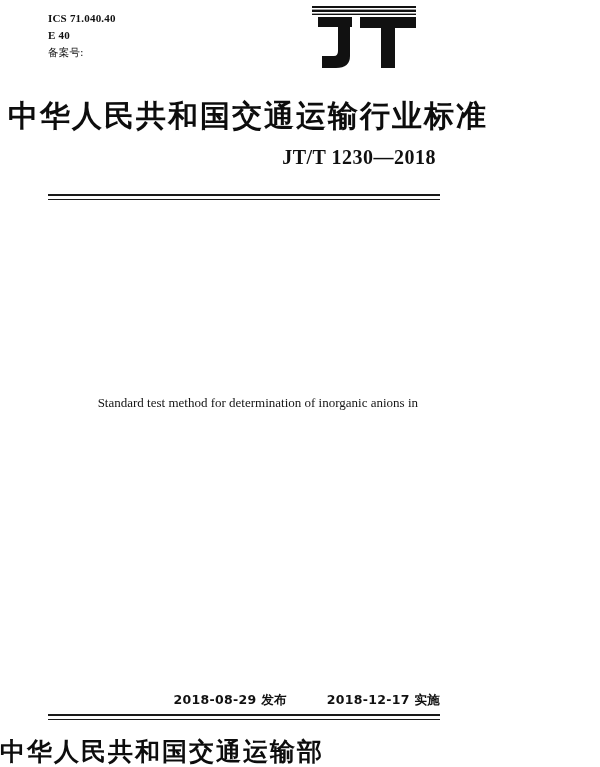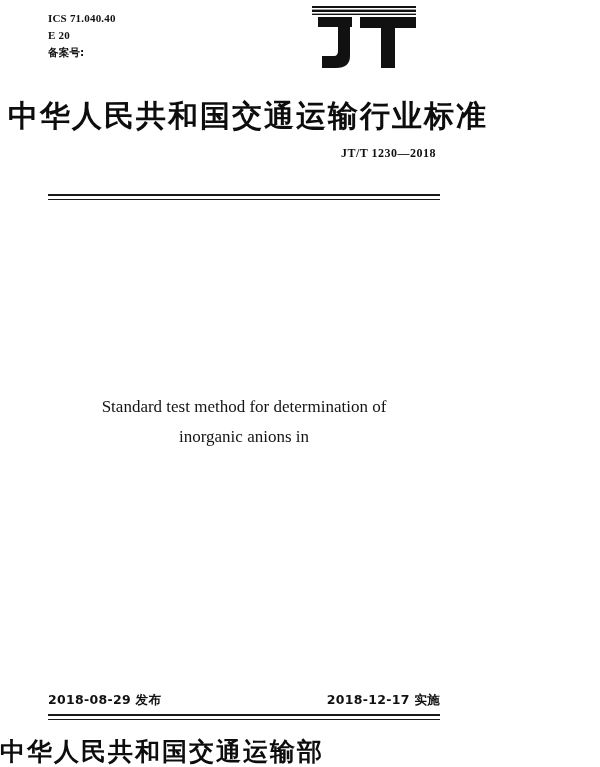--- a/index.html
+++ b/index.html
@@ -39,21 +39,21 @@
     line-height: 1.55;
     letter-spacing: 0.2px;
     color: #111;
   }
   .ics-block div {
     white-space: nowrap;
   }
   .ics-filing {
     font-family: "DejaVu Sans", sans-serif;
     font-size: 10.5px;
-    font-weight: bold;
+    font-weight: normal;
   }
 
   
   .jt-logo {
     position: absolute;
     right: 2px;
     top: -6px;
     width: 150px;
     height: 72px;
   }
@@ -73,21 +73,21 @@
     font-size: 30px;
     letter-spacing: 2px;
     color: #0d0d0d;
   }
   .std-number {
     position: absolute;
     top: 146px;
     right: 52px;
     font-family: "Liberation Serif", serif;
     font-weight: bold;
-    font-size: 12px;
+    font-size: 20px;
     letter-spacing: 0.5px;
   }
   .rule {
     position: absolute;
     left: 48px;
     right: 48px;
     border-top: 2px solid #1a1a1a;
   }
   .rule-top { top: 194px; }
   .rule-bottom { top: 199px; border-top: 1px solid #1a1a1a; }
@@ -104,41 +104,42 @@
     font-size: 22.5px;
     line-height: 1.55;
     letter-spacing: 1px;
     color: #0d0d0d;
   }
   .en-title {
     position: absolute;
     top: 392px;
     left: 70px;
     right: 70px;
-    text-align: center;
-    font-family: "Liberation Serif", serif;
-    font-size: 17px;
+    text-align: right;
+    font-family: "Liberation Serif", serif;
+    font-size: 13px;
     line-height: 1.75;
     color: #141414;
   }
 
   
   .footer-dates {
     position: absolute;
     left: 48px;
     right: 48px;
     top: 692px;
     display: flex;
-    justify-content: space-between;
+    justify-content: flex-end;
     align-items: baseline;
     font-family: "DejaVu Sans", sans-serif;
     font-size: 12.5px;
     font-weight: bold;
     letter-spacing: 0.3px;
     color: #111;
+    gap: 40px;
   }
   .footer-rule {
     position: absolute;
     left: 48px;
     right: 48px;
     top: 714px;
     border-top: 2px solid #1a1a1a;
   }
   .footer-rule2 {
     position: absolute;
@@ -163,21 +164,21 @@
   }
 </style>
 </head>
 <body>
 
 <div class="page">
 
   <div class="header">
     <div class="ics-block">
       <div>ICS 71.040.40</div>
-      <div>E 20</div>
+      <div>E 40</div>
       <div class="ics-filing">备案号:</div>
     </div>
 
     <div class="jt-logo">
       <svg width="150" height="72" viewBox="0 0 150 72" xmlns="http://www.w3.org/2000/svg">
         <defs>
           <pattern id="hatch" width="4" height="4" patternUnits="userSpaceOnUse">
             <rect width="4" height="4" fill="#111"></rect>
             <rect width="4" height="1.6" y="0" fill="#fff"></rect>
           </pattern>

